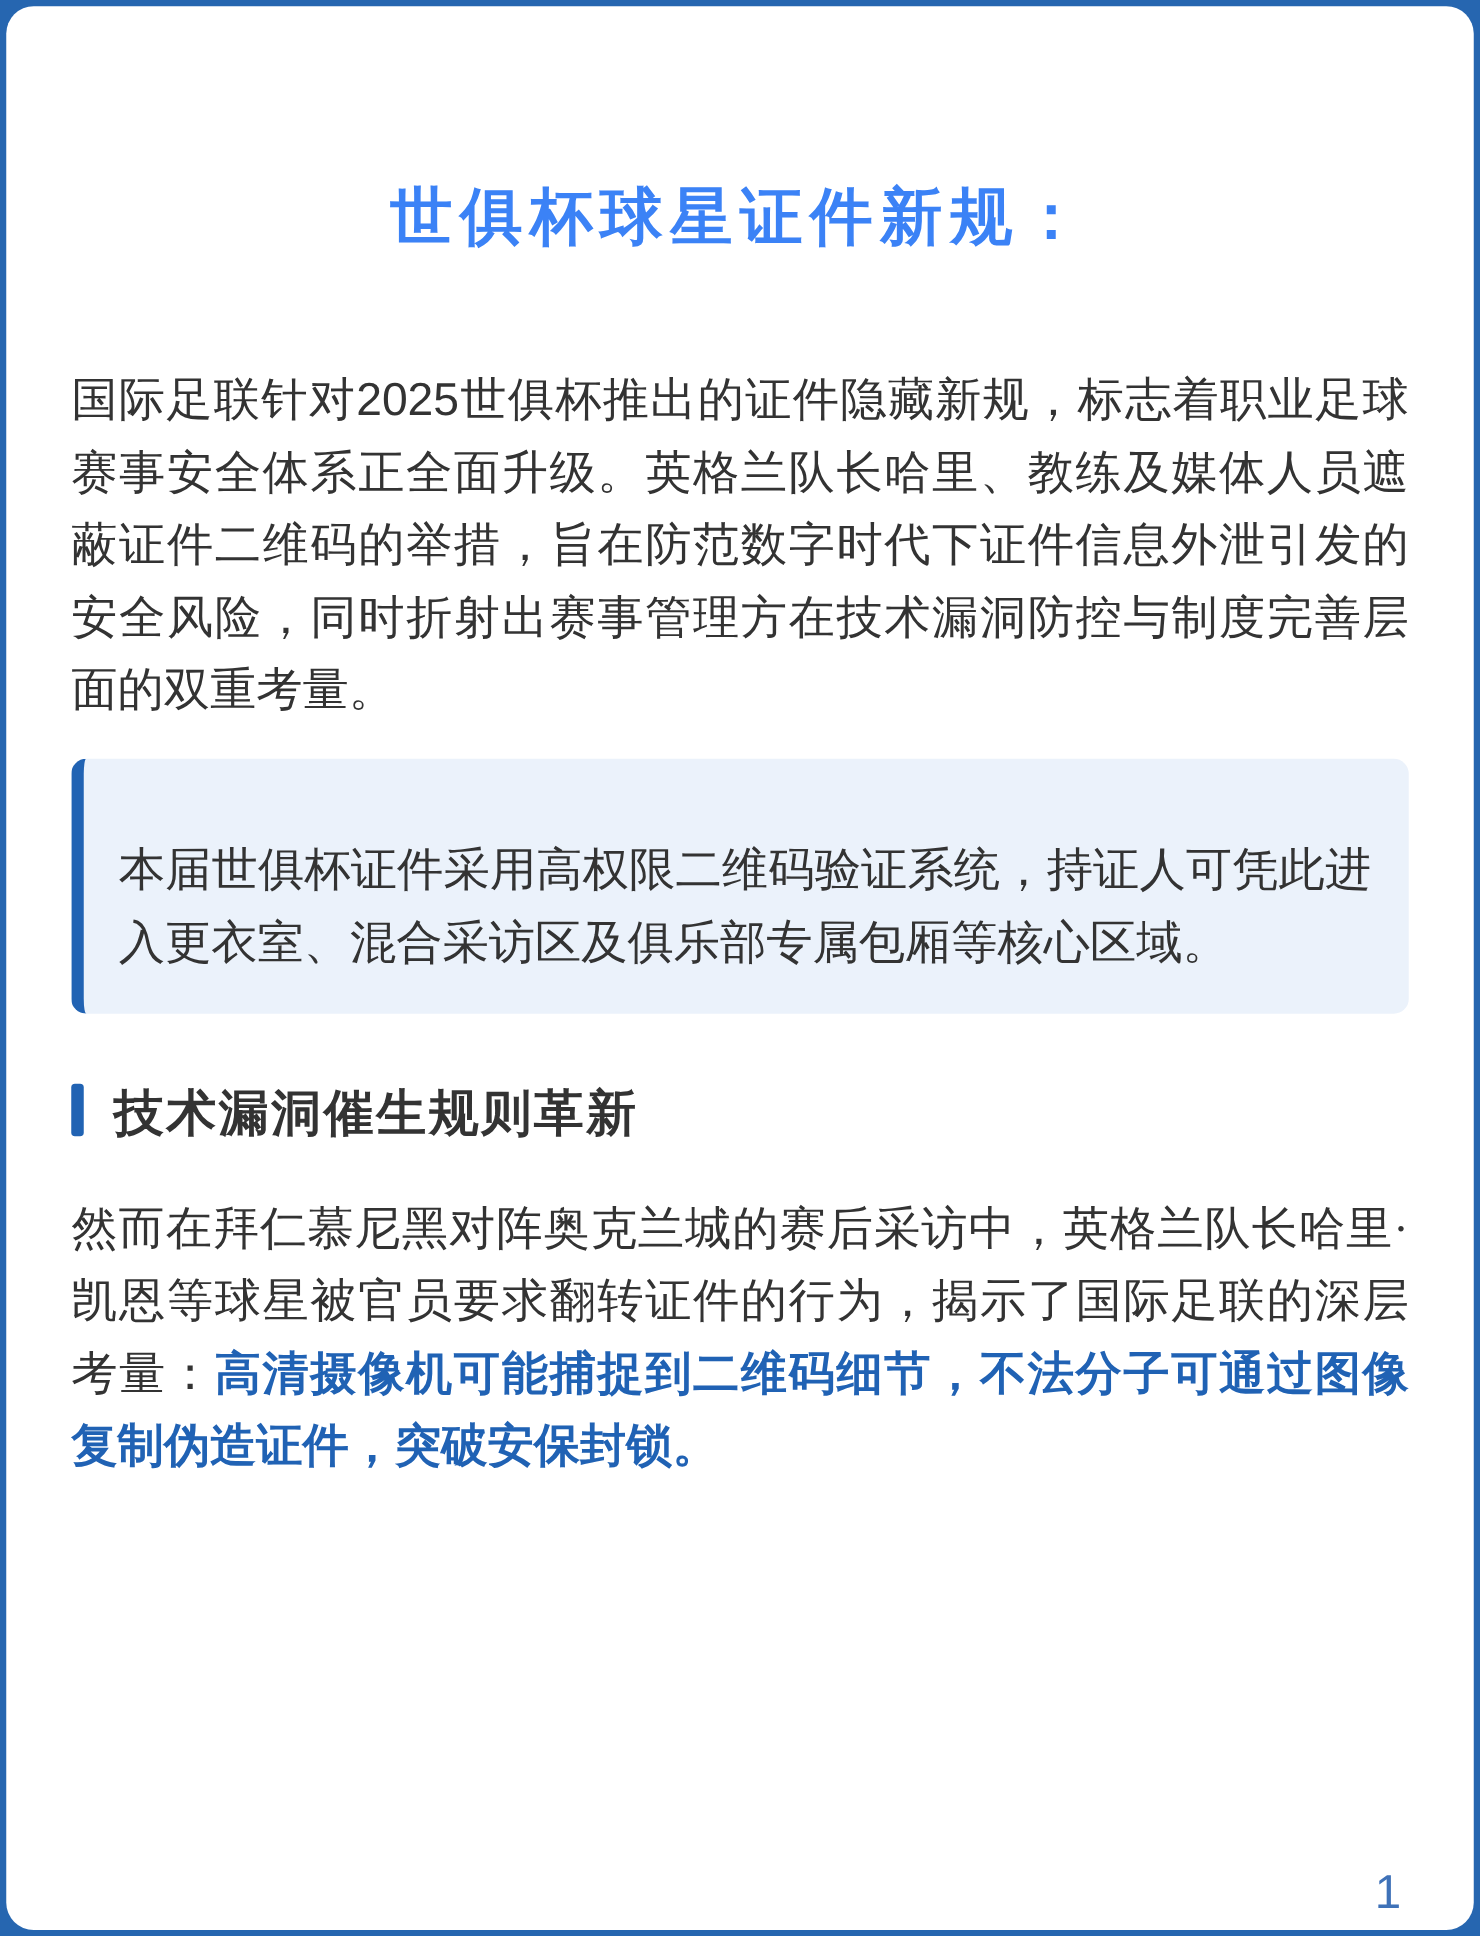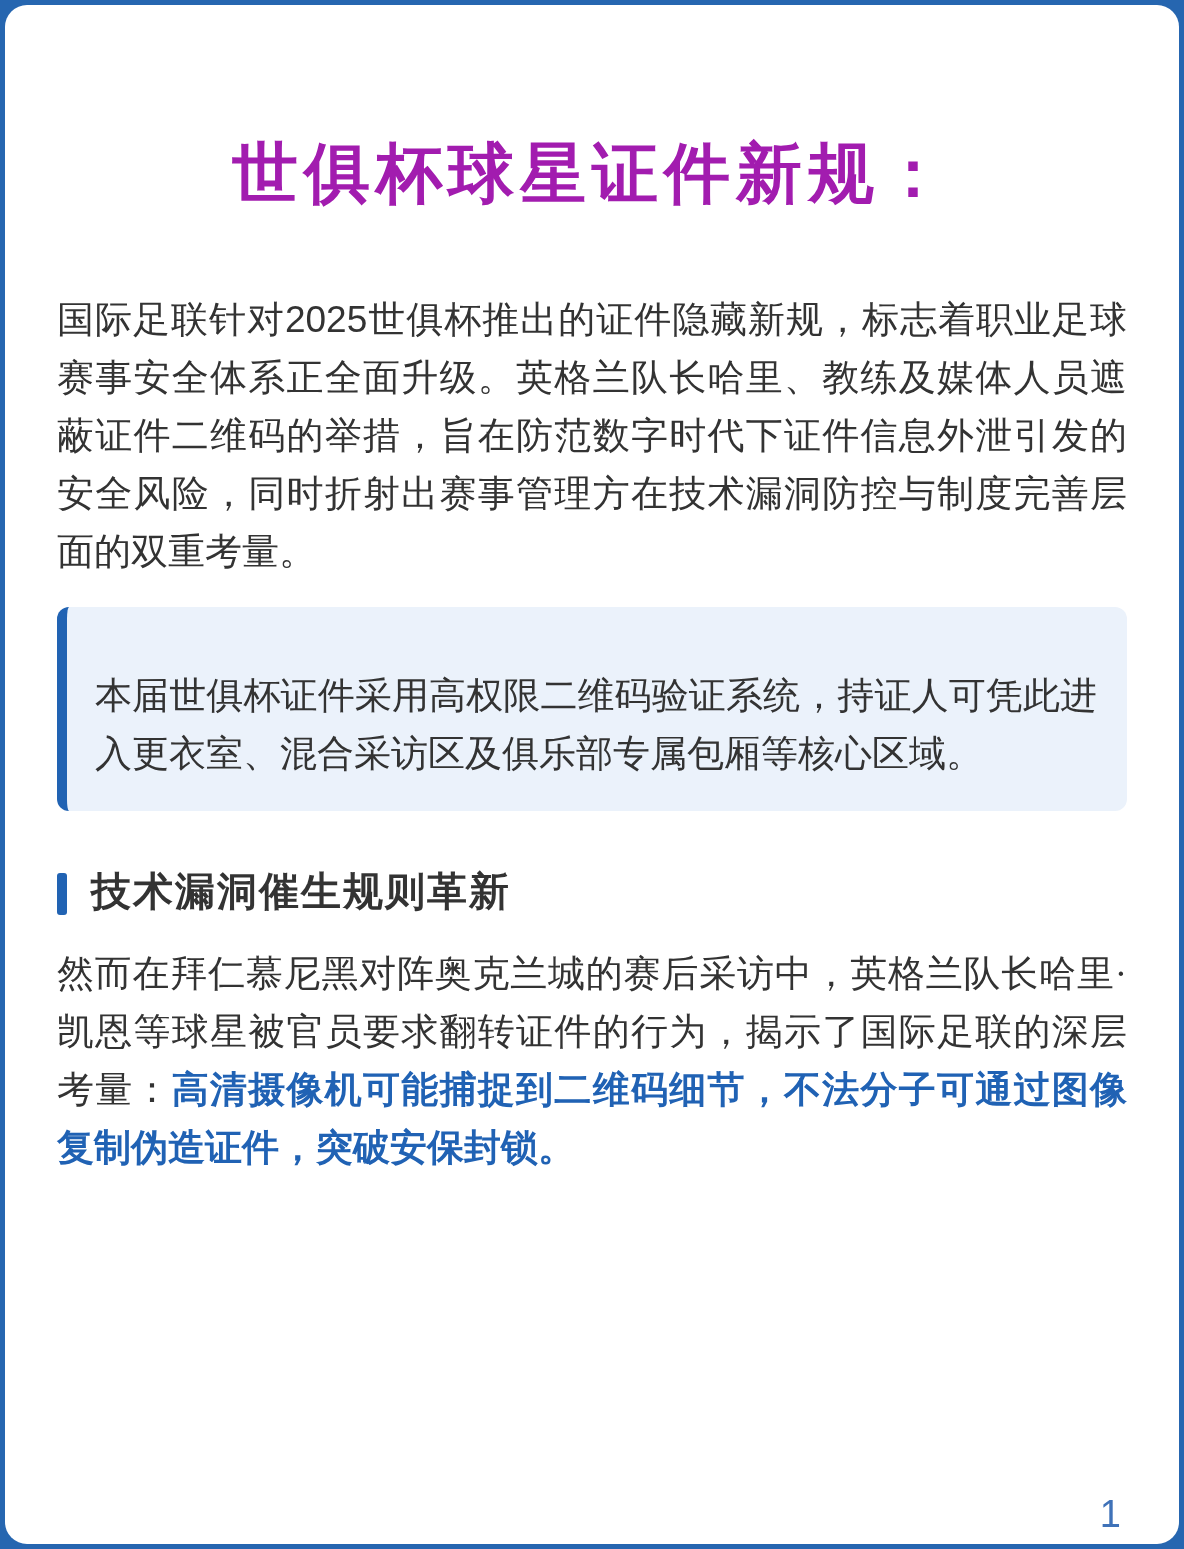--- a/index.html
+++ b/index.html
@@ -20,22 +20,22 @@
     height: 1539px;
     box-sizing: border-box;
     padding: 0 52px;
     position: relative;
     overflow: hidden;
   }
   .title {
     margin: 0;
     padding-top: 116px;
     text-align: center;
-    color: #a21caf;
-    font-size: 66px;
+    color: #3b82f6;
+    font-size: 50px;
     line-height: 104px;
     font-weight: 900;
     letter-spacing: 6px;
   }
   .title .tline {
     display: block;
     white-space: nowrap;
   }
   .body-text {
     margin: 0;
@@ -51,40 +51,40 @@
     margin-top: 26px;
     background: #ebf2fb;
     border-left: 10px solid #2163b3;
     border-radius: 12px;
     box-sizing: border-box;
     padding: 60px 30px 28px 28px;
   }
   .section-heading {
     margin-top: 56px;
     display: flex;
-    align-items: flex-end;
+    align-items: flex-start;
   }
   .heading-bar {
     display: inline-block;
     width: 10px;
     height: 42px;
     background: #2163b3;
     border-radius: 3px;
     margin-right: 24px;
     flex: 0 0 auto;
   }
   .heading-text {
     font-size: 40px;
     line-height: 48px;
     font-weight: 700;
     color: #333333;
     letter-spacing: 2px;
   }
   .para2 {
-    margin-top: 30px;
+    margin-top: 40px;
     font-family: Liberation Serif, serif;
   }
   .para3 {
     margin-top: 23px;
   }
   .highlight {
     color: #2062b4;
     font-weight: 700;
   }
   .page-number {

